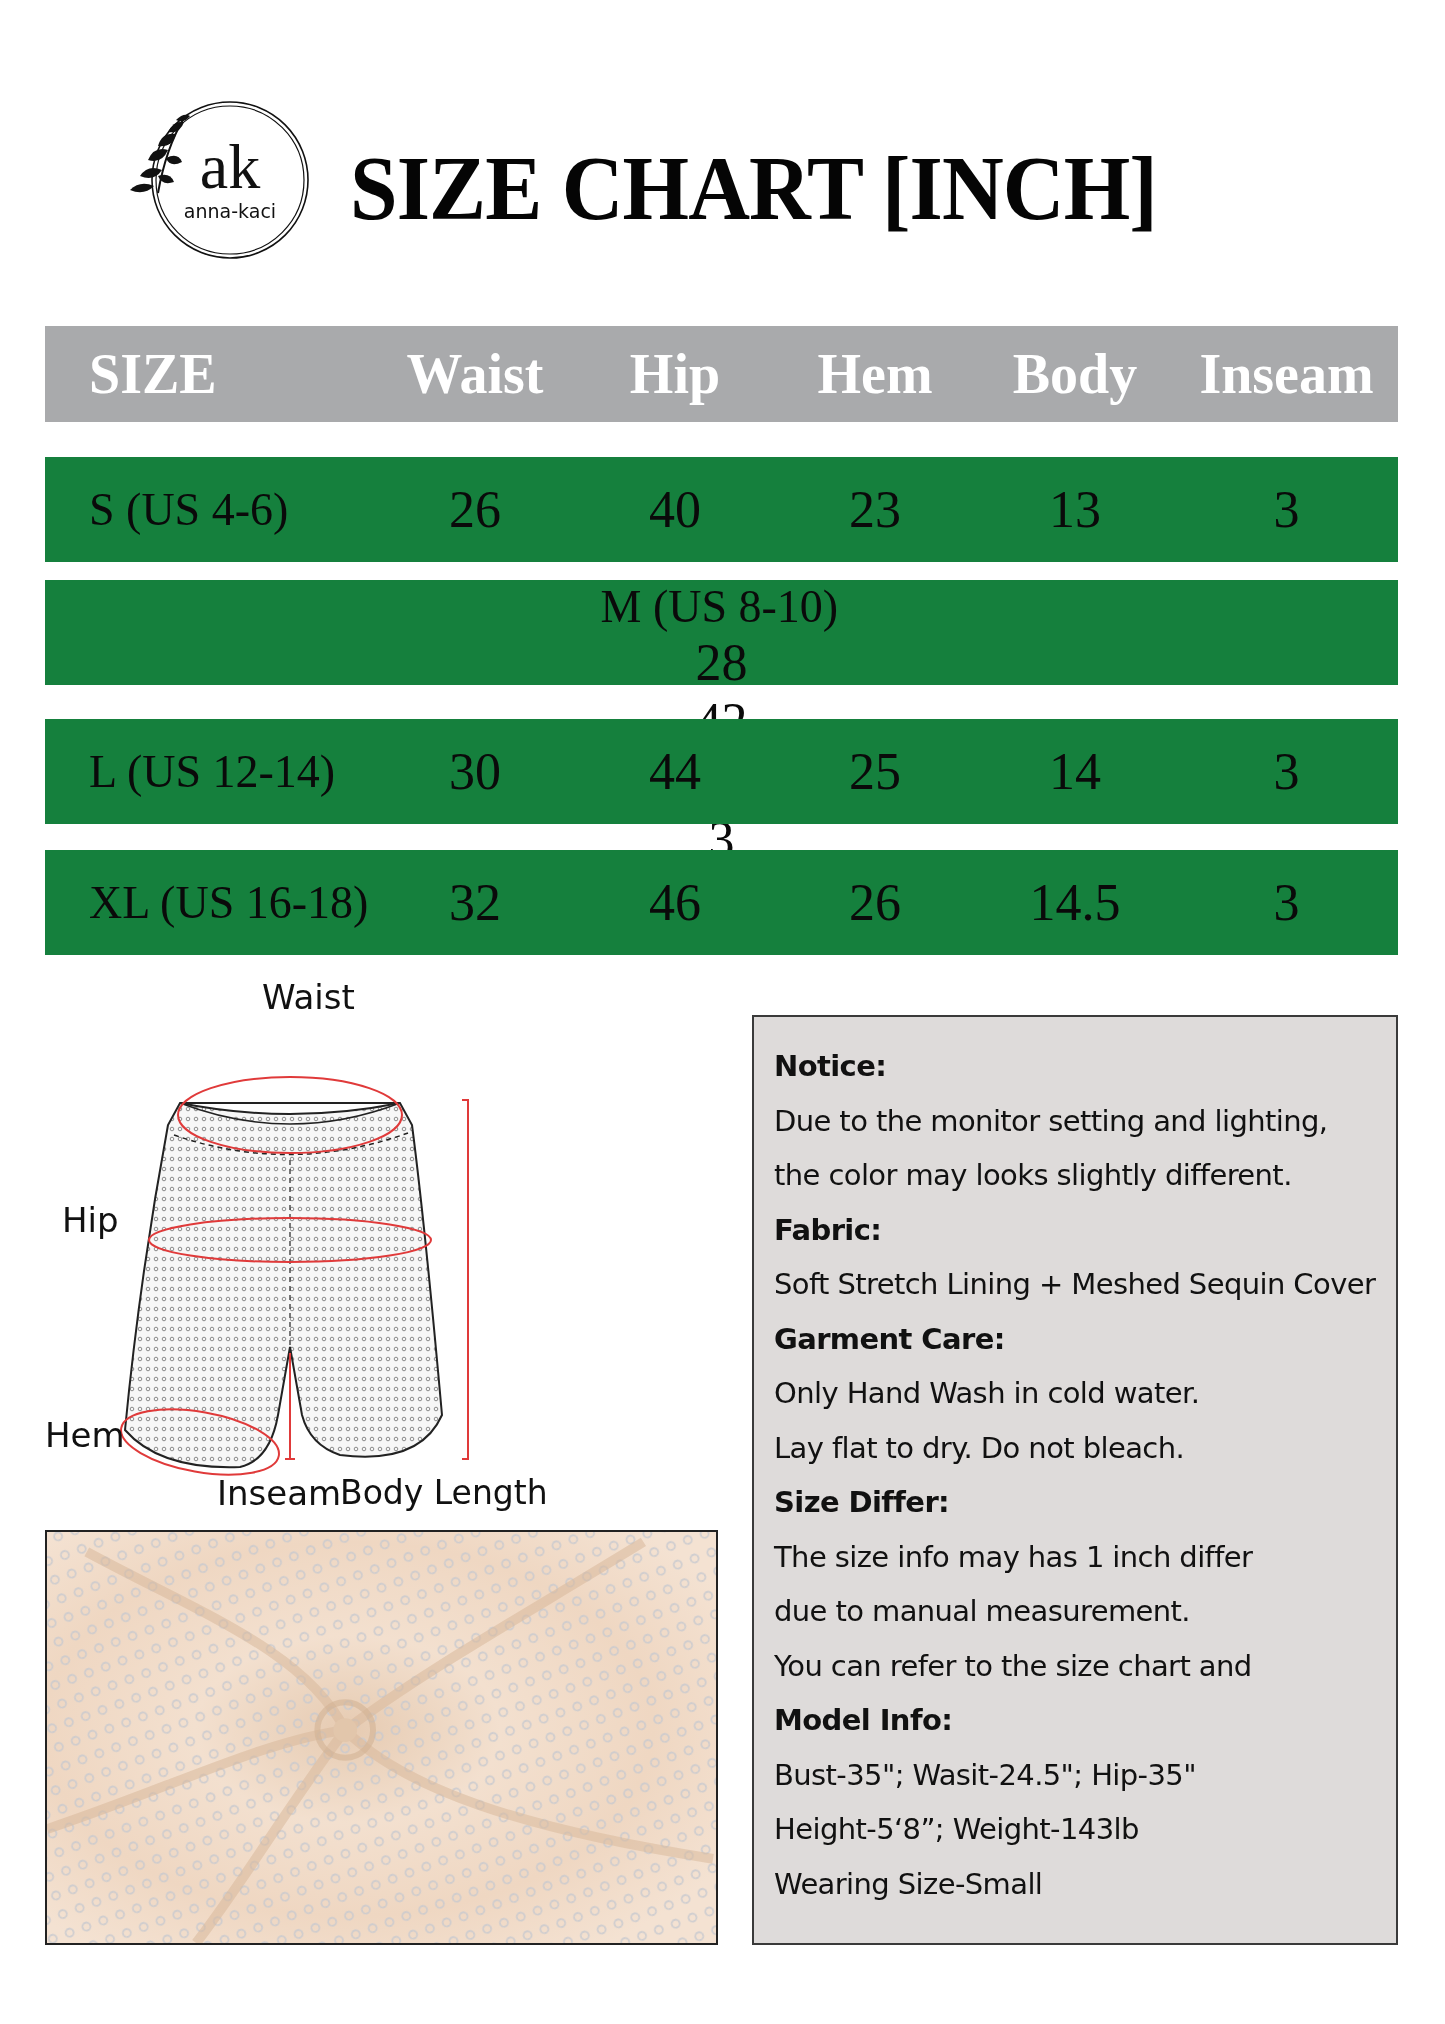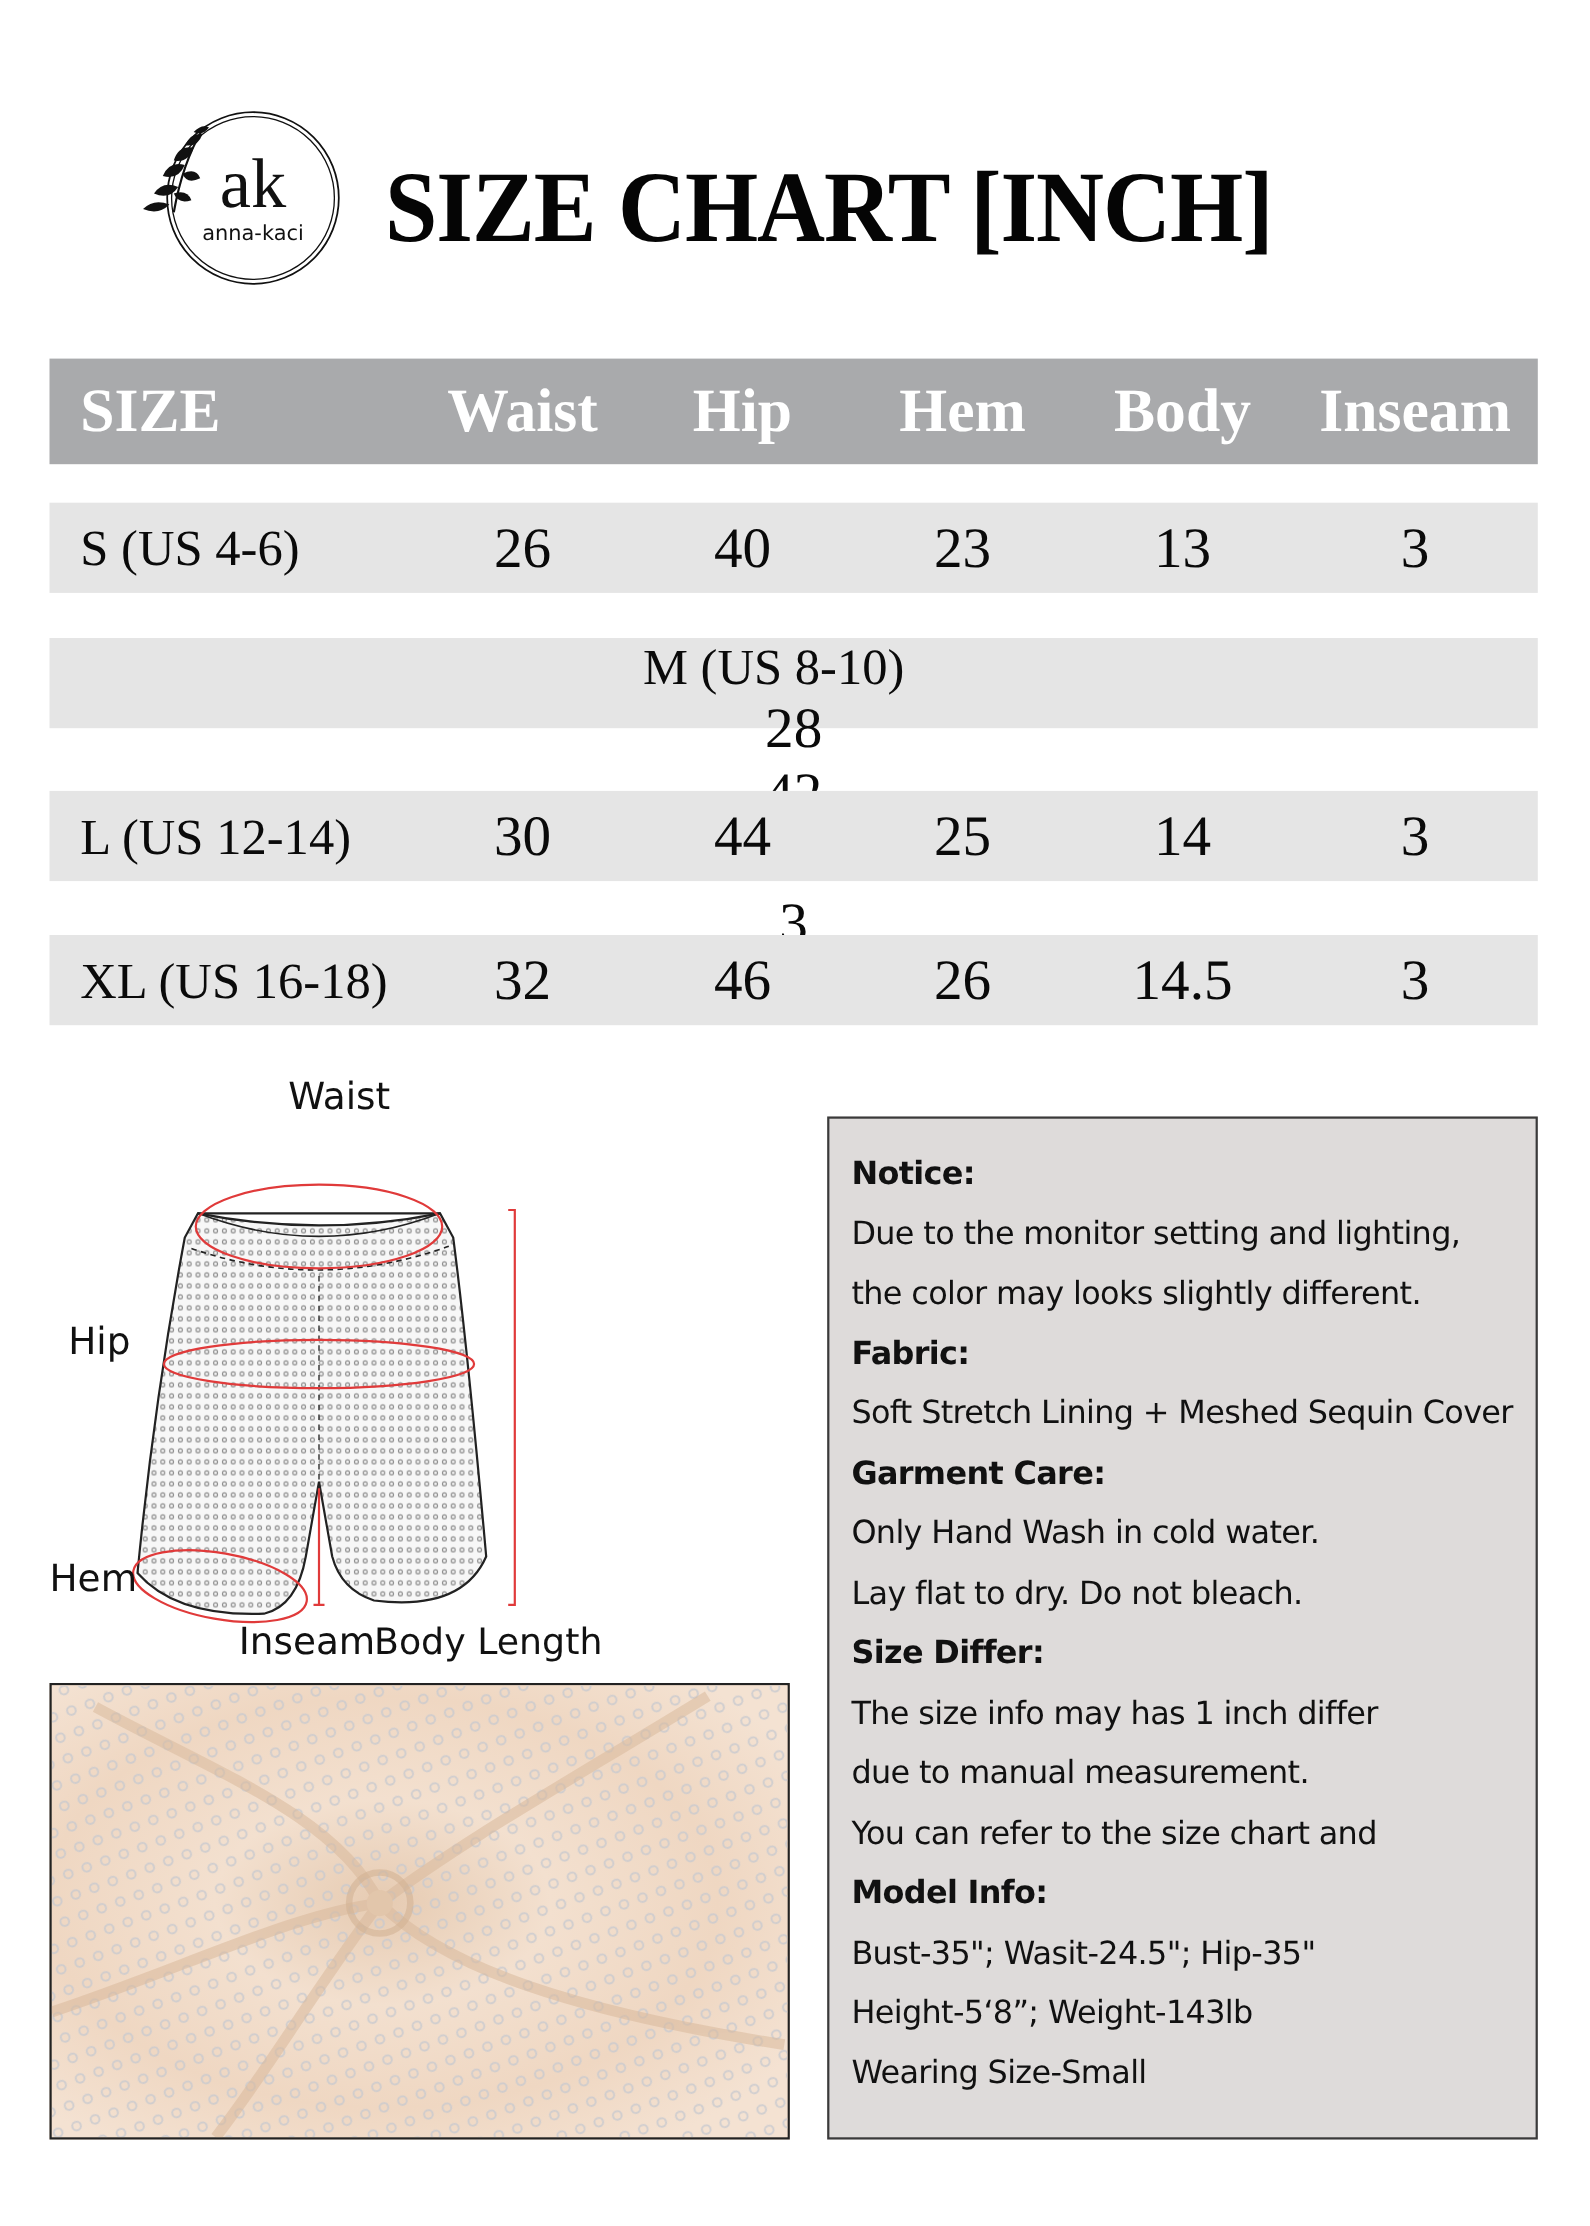--- a/index.html
+++ b/index.html
@@ -17,28 +17,28 @@
   #title {
     left:350px; top:128px; width:960px; height:120px;
     font-family:"Liberation Serif", serif; font-weight:bold; font-size:92px; line-height:120px;
     letter-spacing:-1px; color:#050505; white-space:nowrap;
     transform:scaleX(0.93); transform-origin:left center;
   }
 
   
   .trow { position:absolute; left:45px; width:1353px; display:flex; align-items:center; }
   .thead { top:326px; height:96px; background:#a9aaac; }
-  .tbody-row { height:82px; background:#e5e5e5; }
+  .tbody-row { height:105px; background:#15803d; }
   .cell {
     font-family:"Liberation Serif", serif; text-align:center; white-space:nowrap;
   }
   .thead .cell { color:#ffffff; font-weight:bold; font-size:56px; }
   .tbody-row .cell { color:#0a0a0a; font-size:52px; }
   .tbody-row .cell.size { font-size:46px; }
-  .c0 { width:330px; text-align:left; padding-left:28px; box-sizing:border-box; }
+  .c0 { width:330px; text-align:left; padding-left:44px; box-sizing:border-box; }
   .c1 { width:200px; }
   .c2 { width:200px; }
   .c3 { width:200px; }
   .c4 { width:200px; }
   .c5 { width:223px; }
 
   
   #diagram { left:40px; top:975px; width:700px; height:540px; }
   .dlabel {
     position:absolute; font-family:"DejaVu Sans", sans-serif; font-size:34px; color:#111; white-space:nowrap;

